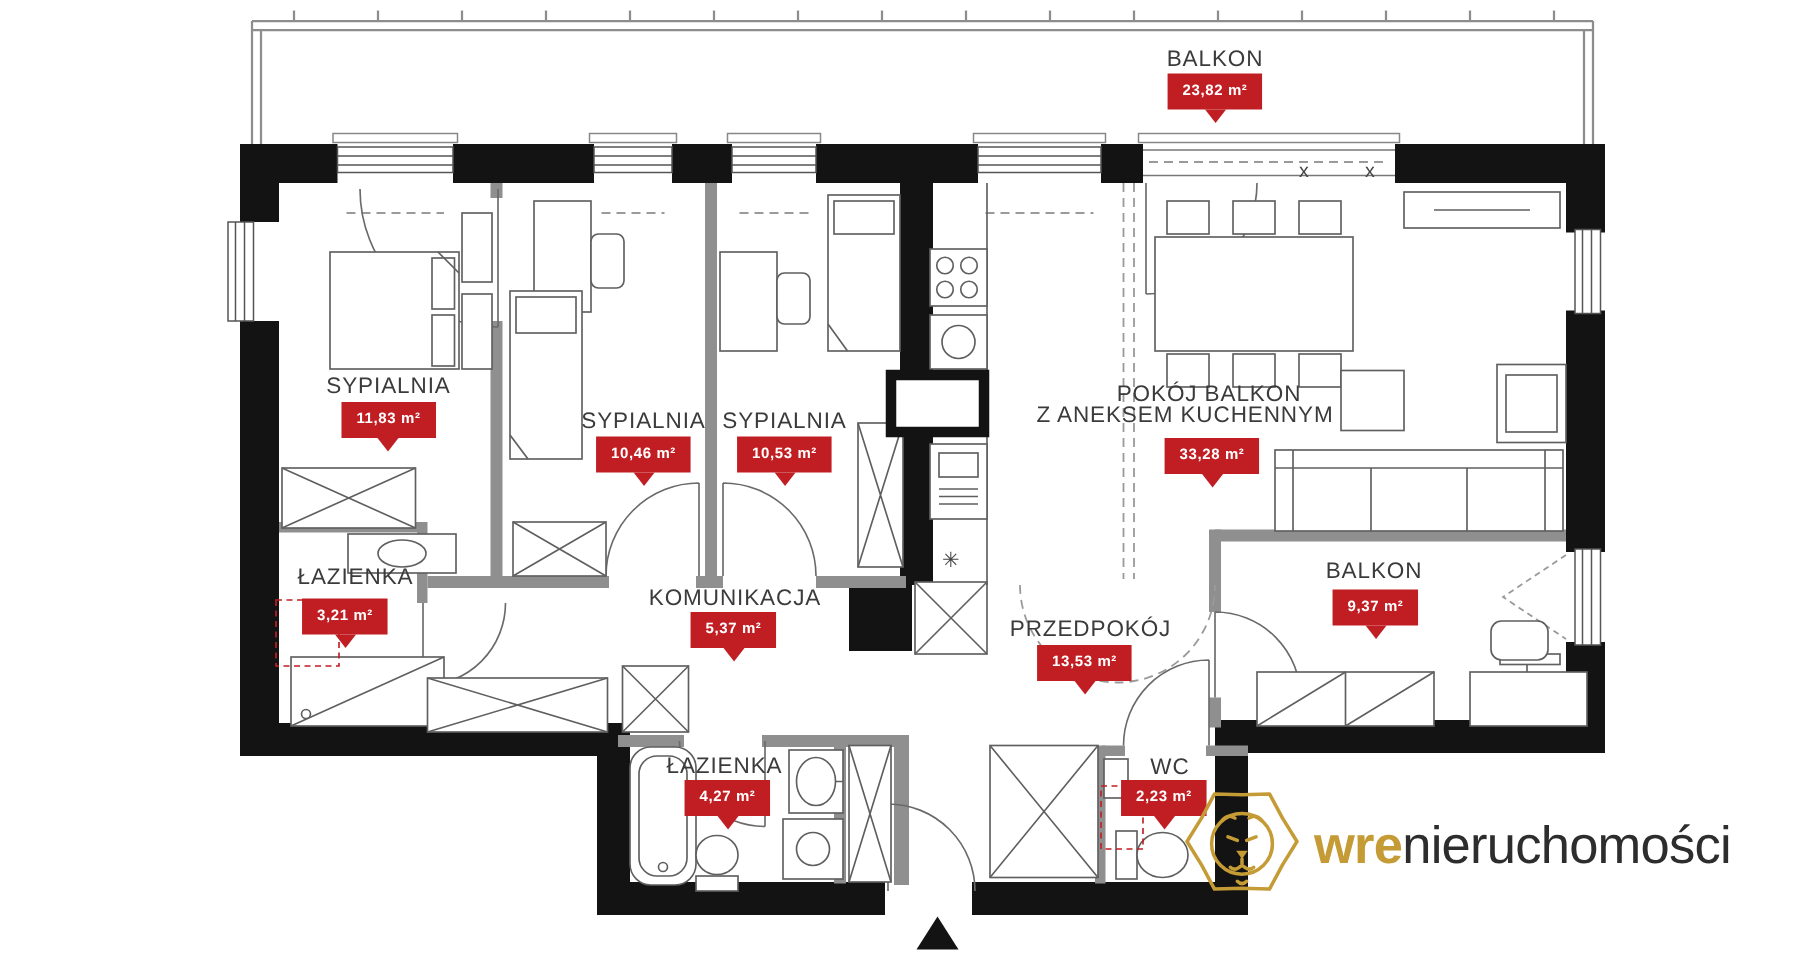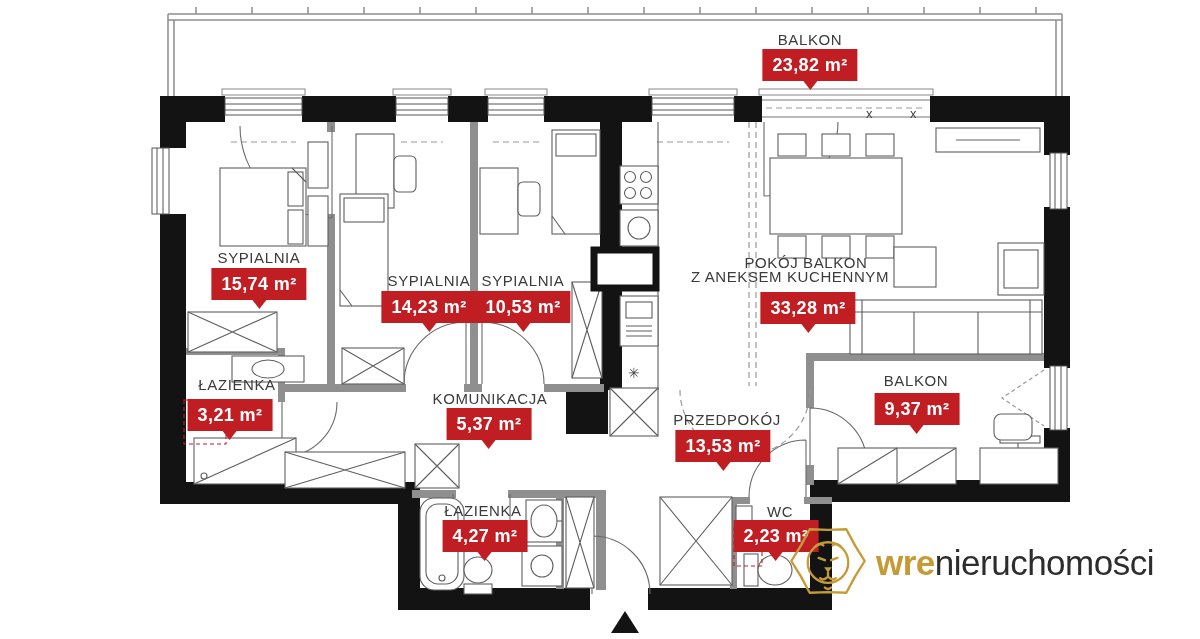--- a/index.html
+++ b/index.html
@@ -7,21 +7,21 @@
     --gold:#c49b35; --dark:#2d2d2d; --label:#3b3b3b;
   }
   html,body{margin:0;padding:0;background:#fff;}
   .stage{position:relative;width:1200px;height:639px;background:#fff;overflow:hidden;
          font-family:"Liberation Sans", sans-serif;}
   .stage svg.plan{position:absolute;left:0;top:0;}
   .room-label{position:absolute;transform:translateX(-50%);font-size:15px;
 
               color:var(--label);letter-spacing:.6px;white-space:nowrap;line-height:1.15;}
   .badge{position:absolute;transform:translateX(-50%);background:var(--red);color:#fff;
-         font-size:18px;font-weight:bold;letter-spacing:.4px;padding:7px 10px;
+         font-size:10px;font-weight:bold;letter-spacing:.4px;padding:7px 10px;
          white-space:nowrap;line-height:1;}
   .badge::after{content:"";position:absolute;top:100%;left:50%;transform:translateX(-50%);
          border-left:7px solid transparent;border-right:7px solid transparent;
          border-top:9px solid var(--red);}
   .logo{position:absolute;left:789px;top:522px;display:flex;align-items:center;gap:9px;}
   .logo-text{font-size:35px;letter-spacing:-0.5px;white-space:nowrap;}
   .logo-text .wre{color:var(--gold);font-weight:700;}
   .logo-text .rest{color:var(--dark);font-weight:400;}
 </style>
 </head>
@@ -240,22 +240,22 @@
 <div class="room-label" style="left:806px;top:254px">POKÓJ BALKON</div>
 <div class="room-label" style="left:790px;top:268px">Z ANEKSEM KUCHENNYM</div>
 <div class="room-label" style="left:237px;top:376px">ŁAZIENKA</div>
 <div class="room-label" style="left:490px;top:390px">KOMUNIKACJA</div>
 <div class="room-label" style="left:727px;top:411px">PRZEDPOKÓJ</div>
 <div class="room-label" style="left:916px;top:372px">BALKON</div>
 <div class="room-label" style="left:483px;top:502px">ŁAZIENKA</div>
 <div class="room-label" style="left:780px;top:503px">WC</div>
 
 <div class="badge" style="left:810px;top:49px">23,82 m²</div>
-<div class="badge" style="left:259px;top:268px">15,74 m²</div>
-<div class="badge" style="left:429px;top:291px">14,23 m²</div>
+<div class="badge" style="left:259px;top:268px">11,83 m²</div>
+<div class="badge" style="left:429px;top:291px">10,46 m²</div>
 <div class="badge" style="left:523px;top:291px">10,53 m²</div>
 <div class="badge" style="left:808px;top:292px">33,28 m²</div>
 <div class="badge" style="left:230px;top:399px">3,21 m²</div>
 <div class="badge" style="left:489px;top:408px">5,37 m²</div>
 <div class="badge" style="left:723px;top:430px">13,53 m²</div>
 <div class="badge" style="left:917px;top:393px">9,37 m²</div>
 <div class="badge" style="left:485px;top:520px">4,27 m²</div>
 <div class="badge" style="left:776px;top:520px">2,23 m²</div>
 
 <div class="logo">

